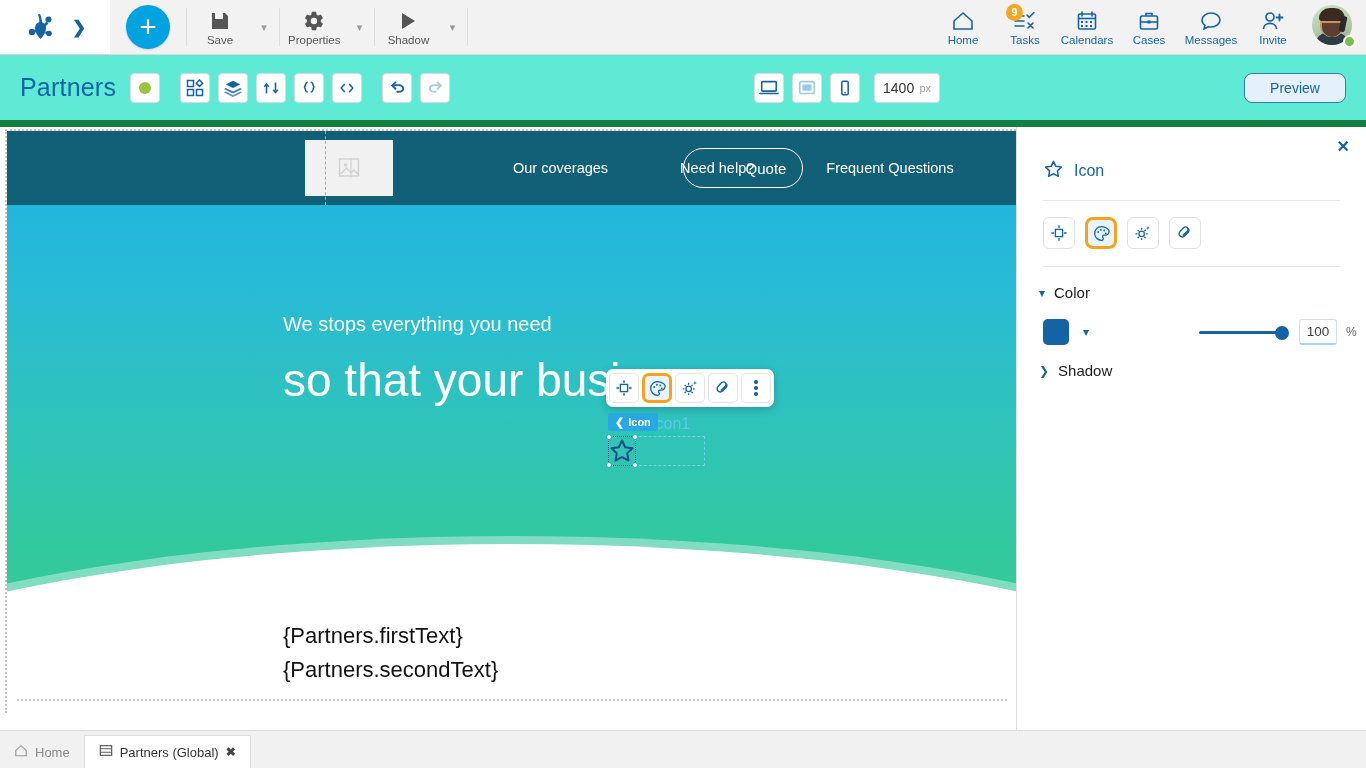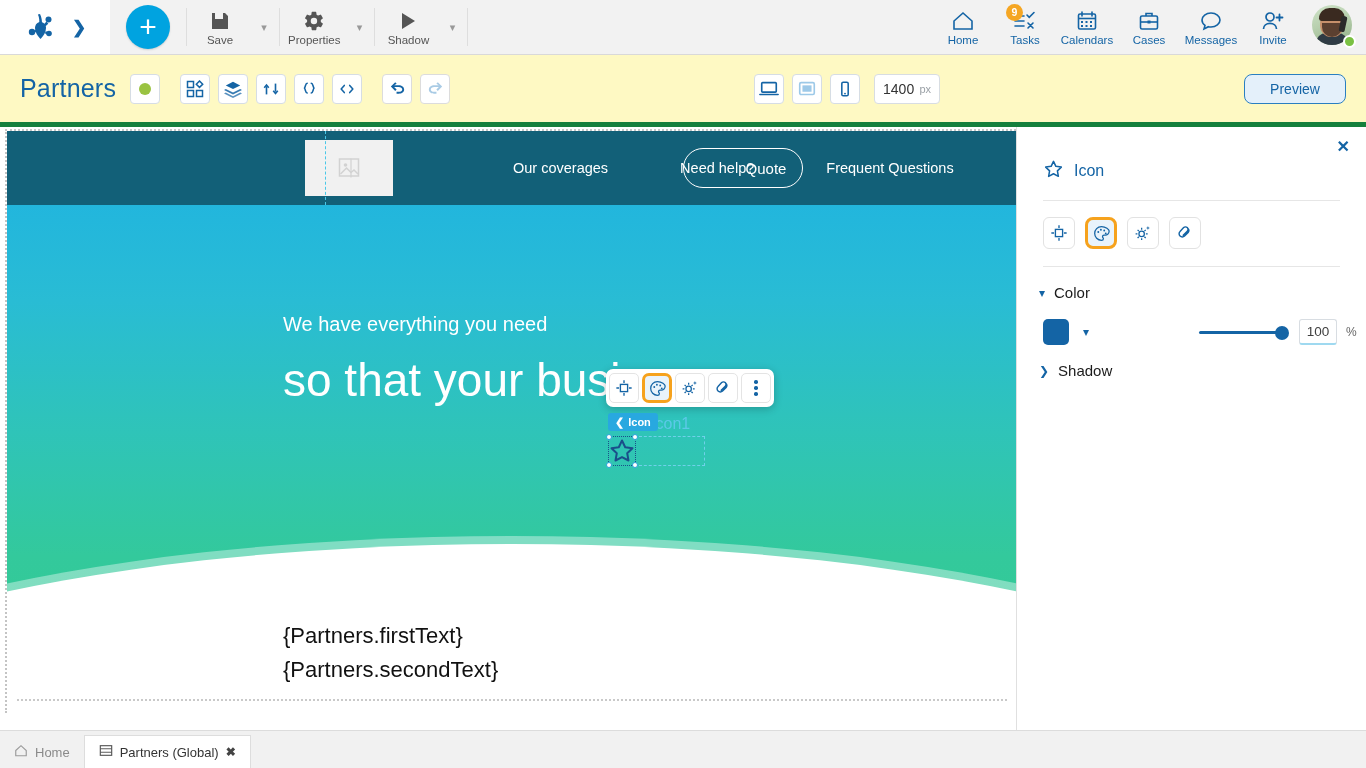--- a/index.html
+++ b/index.html
@@ -76,21 +76,21 @@
   .av-body{ position:absolute; left:4px; bottom:0; width:32px; height:12px; border-radius:10px 10px 0 0; background:#2f3b44; }
   .av-phone{ position:absolute; right:6px; top:11px; width:6px; height:16px; border-radius:2px; background:#2a2a2a; transform:rotate(12deg); }
   .status-dot{
     position:absolute; right:0px; bottom:1px; width:13px; height:13px; border-radius:50%;
     background:#7ac143; border:2px solid #fff;
   }
 
   
   .secbar{
     position:absolute; left:0; top:55px; width:1366px; height:72px;
-    background:#fef9c3; border-bottom:5px solid #15803d;
+    background:#5eead4; border-bottom:7px solid #15803d;
     display:flex; align-items:center; padding:0 20px;
   }
   .page-title{ font-size:25px; color:#1464a5; font-weight:400; letter-spacing:.2px; }
   .sq-btn{
     width:30px; height:30px; border:1px solid #d6dde4; border-radius:4px; background:#fff;
     display:flex; align-items:center; justify-content:center; color:#1464a5;
   }
   .sq-btn.flat{ border-color:#dcdcdc; }
   .green-dot{ width:12px; height:12px; border-radius:50%; background:#9ac341; }
   .gap-8{ width:8px; flex:0 0 8px; }
@@ -552,21 +552,21 @@
           <span class="nav-link">Our coverages</span>
           <span class="nav-link">Need help?</span>
           <span class="nav-link">Frequent Questions</span>
         </div>
         <div class="nav-quote">Quote</div>
       </div>
 
       <div class="hero">
         <div class="hero-wave2"></div>
         <div class="hero-wave"></div>
-        <div class="hero-kicker">We have everything you need</div>
+        <div class="hero-kicker">We stops everything you need</div>
         <div class="hero-title">
           <div>so that your business</div>
         </div>
       </div>
 
       <div class="bodyzone">
         <div class="tokens">
           <div>{Partners.firstText}</div>
           <div>{Partners.secondText}</div>
         </div>

